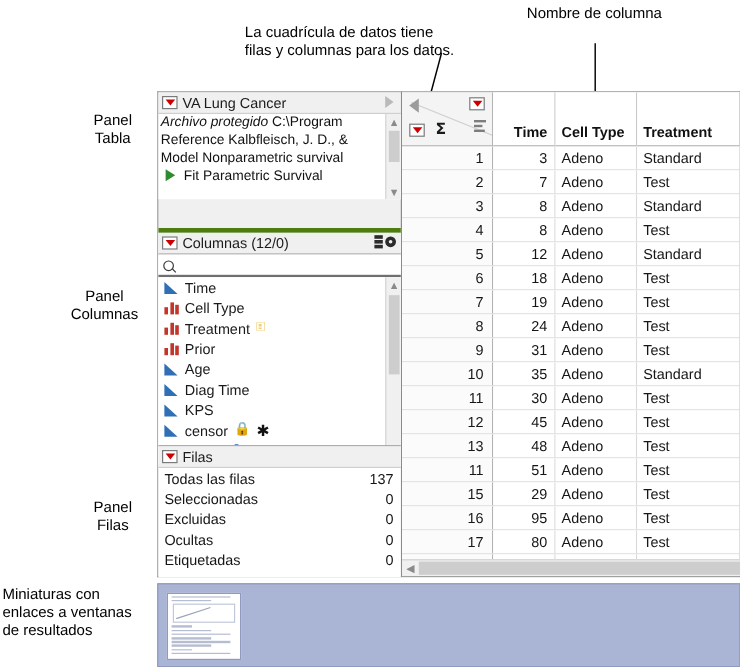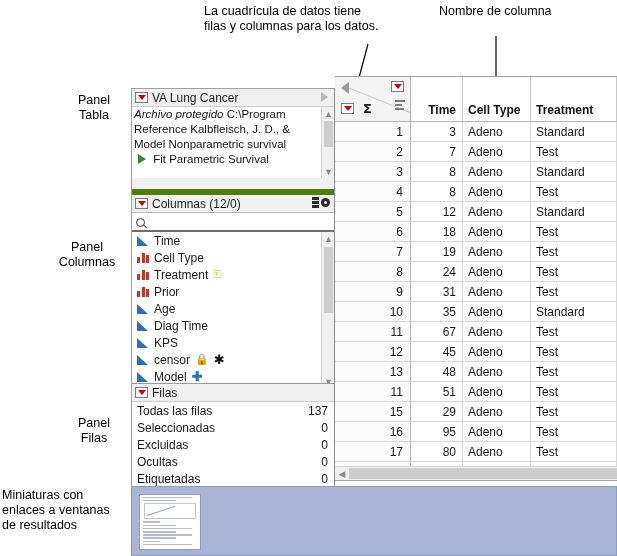--- a/index.html
+++ b/index.html
@@ -30,21 +30,20 @@
     background: #ffffff;
   }
 
   
   #leftcol {
     position: absolute; left: 0; top: 0;
     width: 204px; height: 405px;
     background: #f0f0f0;
     border: 1px solid #a0a0a0;
     border-right: 1px solid #8a8a8a;
-    margin-top: 12px;
   }
 
   .panel-title {
     height: 18px;
     background: #f0f0f0;
     border-bottom: 1px solid #c8c8c8;
     display: flex;
     align-items: center;
     padding-left: 3px;
     font-size: 12px;
@@ -108,23 +107,23 @@
     position: absolute; left: 0; width: 13px; height: 13px;
     display: flex; align-items: center; justify-content: center;
     color: #8a8a8a; font-size: 9px;
   }
   .vsb .arr.up { top: 0; }
   .vsb .arr.dn { bottom: 0; }
   .vsb .thumb { position: absolute; left: 2px; width: 9px; background: #cdcdcd; }
 
   
   #colPanel {
-    position: absolute; left: 0; top: 100px; width: 202px; height: 193px;
-    background: #ffffff;
-    border-top: 6px solid #4d7c0f;
+    position: absolute; left: 0; top: 113px; width: 202px; height: 193px;
+    background: #ffffff;
+    border-top: 4px solid #4d7c0f;
   }
   #colPanel .panel-title { border-bottom: 1px solid #b9b9b9; }
   .col-hdr-icons { position: absolute; right: 4px; top: 2px; display: flex; align-items: center; gap: 2px; }
   .icon-grid3 {
     width: 7px; height: 11px; display: flex; flex-direction: column;
     justify-content: space-between;
   }
   .icon-grid3 i { display: block; height: 3px; background: #2b2b2b; border-radius: 0; }
   .icon-gear {
     width: 9px; height: 9px; border-radius: 50%;
@@ -289,21 +288,21 @@
   #thumbItem .tplot::after {
     content:""; position:absolute; left:2px; bottom:2px; width:60%; height:1px;
     background:#9aa3bd; transform: rotate(-18deg); transform-origin:0 100%;
   }
 </style>
 </head>
 <body>
 
 <div id="root">
 
-  <div class="callout" style="left:204px; top:4px; width:240px;">La cuadrícula de datos tiene
+  <div class="callout" style="left:204px; top:20px; width:240px;">La cuadrícula de datos tiene
 filas y columnas para los datos.</div>
   <div class="callout" style="left:439px; top:4px; width:180px;">Nombre de columna</div>
 
   <svg style="position:absolute; left:0; top:0; width:617px; height:556px; pointer-events:none;">
     <line x1="368" y1="44" x2="345" y2="130" stroke="#000" stroke-width="1.2"></line>
     <line x1="496" y1="36" x2="496" y2="82" stroke="#000" stroke-width="1.2"></line>
   </svg>
 
   <div class="callout" style="left:60px; top:93px; width:68px; text-align:center;">Panel
 Tabla</div>
@@ -535,21 +534,21 @@
             <div class="gcell" style="width: 86px;">Test</div>
           </div>
           <div class="grow">
             <div class="gcell rownum">10</div>
             <div class="gcell num" style="width: 52px;">35</div>
             <div class="gcell" style="width: 68px;">Adeno</div>
             <div class="gcell" style="width: 86px;">Standard</div>
           </div>
           <div class="grow">
             <div class="gcell rownum">11</div>
-            <div class="gcell num" style="width: 52px;">67</div>
+            <div class="gcell num" style="width: 52px;">30</div>
             <div class="gcell" style="width: 68px;">Adeno</div>
             <div class="gcell" style="width: 86px;">Test</div>
           </div>
           <div class="grow">
             <div class="gcell rownum">12</div>
             <div class="gcell num" style="width: 52px;">45</div>
             <div class="gcell" style="width: 68px;">Adeno</div>
             <div class="gcell" style="width: 86px;">Test</div>
           </div>
           <div class="grow">

